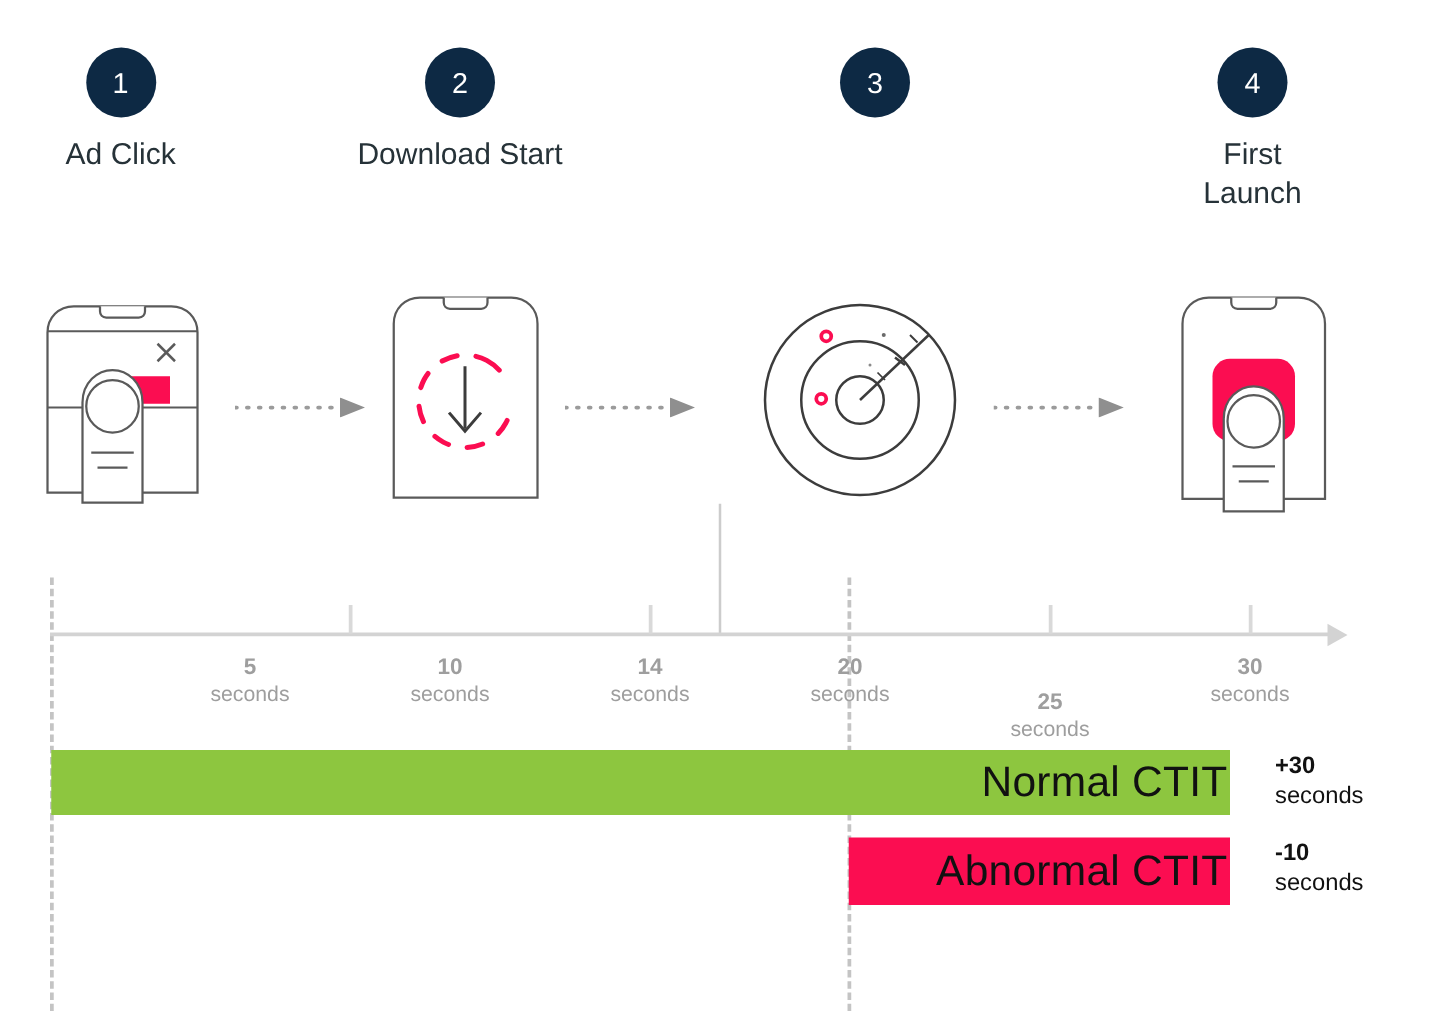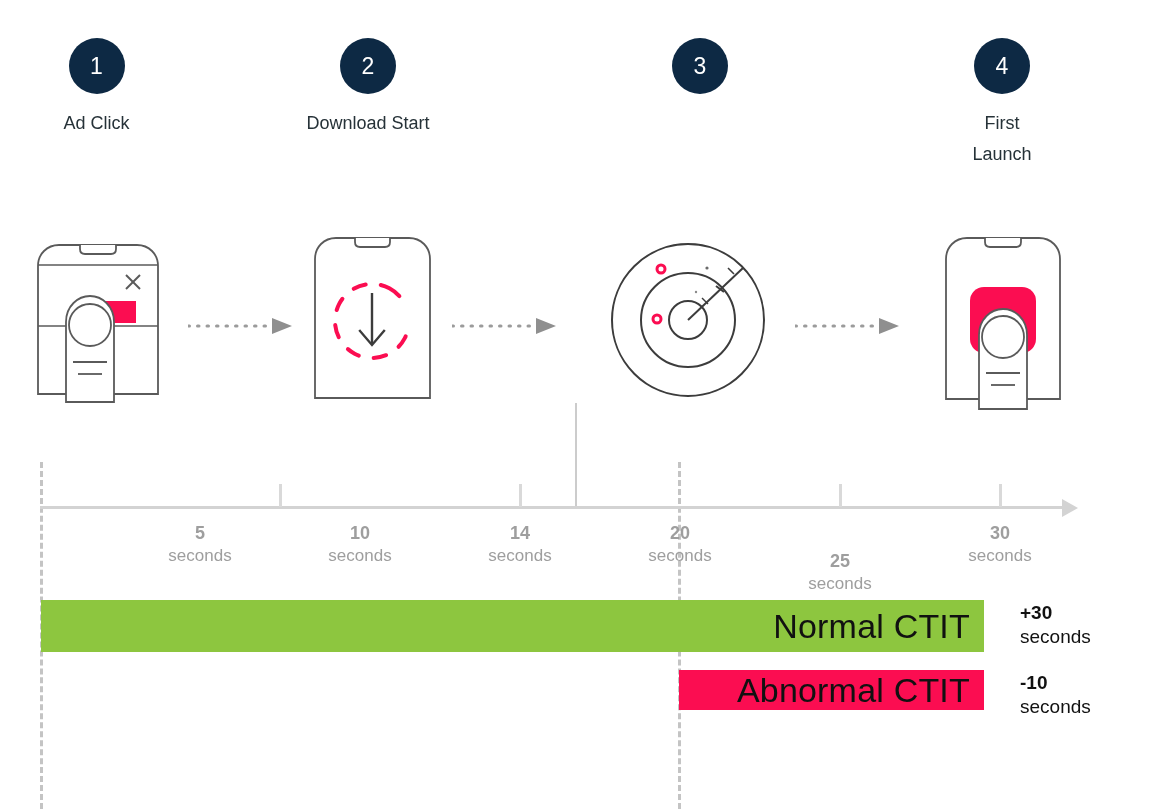--- a/index.html
+++ b/index.html
@@ -17,21 +17,21 @@
     width: 56px; height: 56px; border-radius: 50%;
     background: #0d2944;
     color: #ffffff;
     font-size: 23px;
     line-height: 56px;
     margin: 0 auto 14px auto;
     text-align: center;
     font-weight: 400;
   }
   .step-label {
-    font-size: 18px;
+    font-size: 24px;
     color: #263238;
     line-height: 31px;
     font-weight: 400;
     white-space: pre-line;
   }
 
   
   .illus { position: absolute; }
 
   
@@ -73,21 +73,21 @@
 
   
   .bar {
     position: absolute;
     display: flex; align-items: center; justify-content: flex-end;
   }
   .bar-text {
     font-size: 34px;
     color: #111111;
     font-weight: 400;
-    padding-right: 14px;
+    padding-right: 2px;
     letter-spacing: 0.2px;
   }
   .bar-note {
     position: absolute;
     color: #111111;
     line-height: 1.15;
   }
   .bar-note .amount { font-size: 19px; font-weight: bold; display: block; }
   .bar-note .unit { font-size: 19px; font-weight: 400; display: block; margin-top: 2px;}
 </style>
@@ -247,21 +247,21 @@
   </div>
 
   <div class="bar" style="left:41px; top:600px; width:943px; height:52px; background:#8DC63F;">
     <span class="bar-text">Normal CTIT</span>
   </div>
   <div class="bar-note" style="left:1020px; top:602px; width:130px;">
     <span class="amount">+30</span>
     <span class="unit">seconds</span>
   </div>
 
-  <div class="bar" style="left:679px; top:670px; width:305px; height:40px; background:#FB0D51;">
+  <div class="bar" style="left:679px; top:670px; width:305px; height:54px; background:#FB0D51;">
     <span class="bar-text">Abnormal CTIT</span>
   </div>
   <div class="bar-note" style="left:1020px; top:672px; width:130px;">
     <span class="amount">-10</span>
     <span class="unit">seconds</span>
   </div>
 
 </div>
 
 </body></html>

